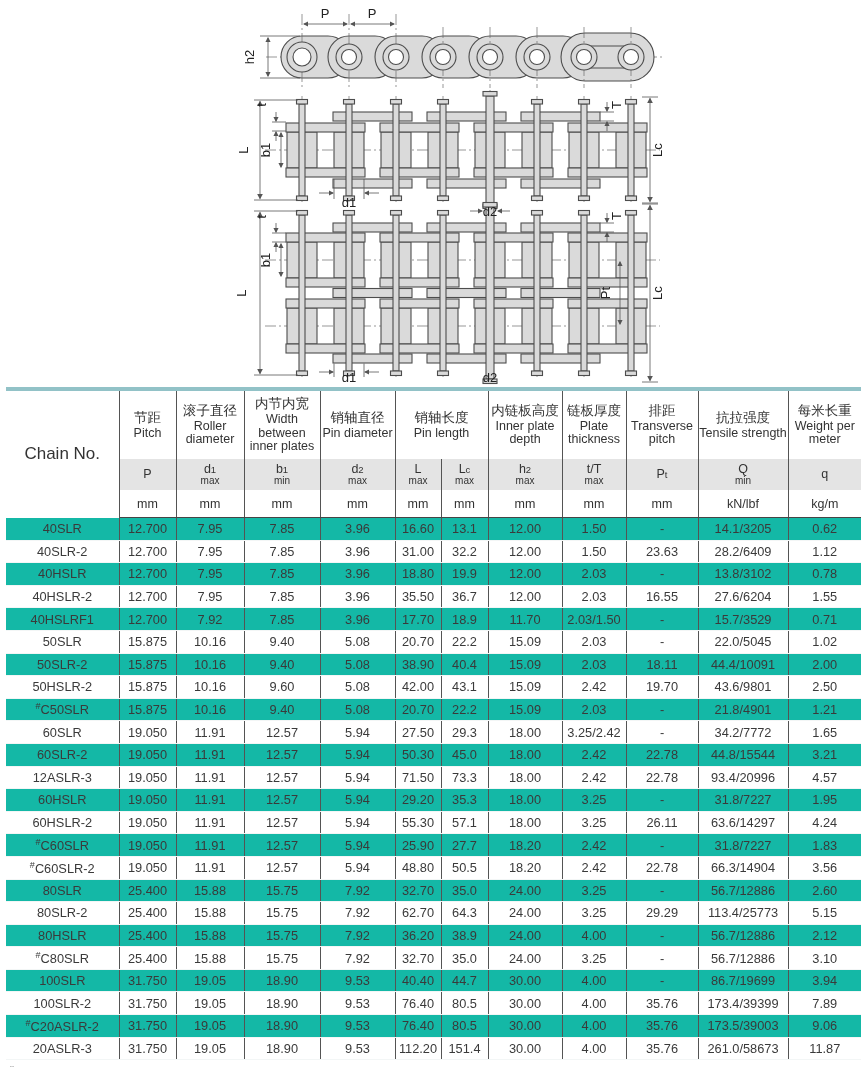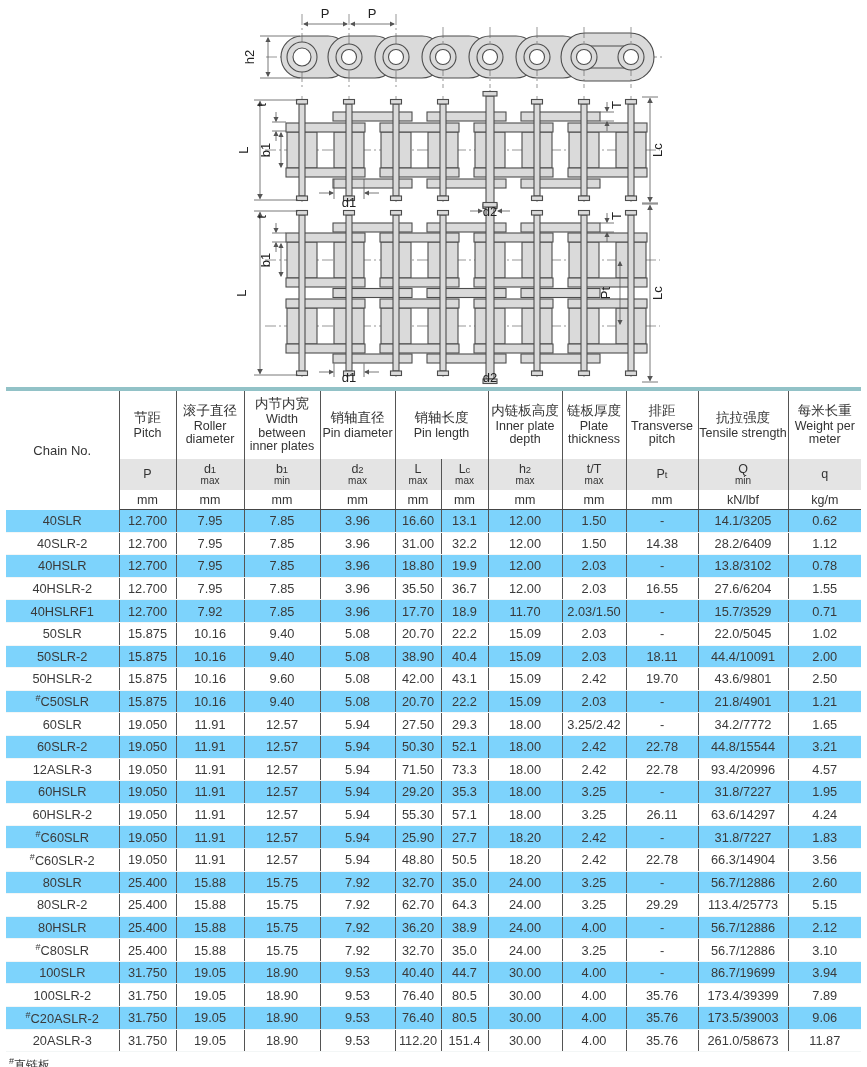--- a/index.html
+++ b/index.html
@@ -16,27 +16,27 @@
 
   table.spec{border-collapse:collapse;table-layout:fixed;width:855px;
     margin:2px 6px 0 6px;border-top:4px solid #92c2c7}
   .spec th,.spec td{border-right:1px solid #545454;text-align:center;vertical-align:middle;
     font-weight:normal;padding:0;white-space:nowrap;overflow:visible}
   .spec th:last-child,.spec td:last-child{border-right:none}
   .hrow1 th{height:68px;background:#fff}
   .hrow1 .zh{font-size:13.5px;line-height:1.25;white-space:nowrap}
   .hrow1 .en{font-size:12.5px;line-height:1.1;white-space:normal}
   .hrow2 td{height:31px;background:#e4e4e4;font-size:12.5px;line-height:1.05}
-  .hrow3 td{height:19px;font-size:12.5px;border-bottom:1.6px solid #454545}
-  .chainno{background:#fff;font-size:13px}
+  .hrow3 td{height:27px;font-size:12.5px;border-bottom:1.6px solid #454545}
+  .chainno{background:#fff;font-size:17px}
   .ssub{font-size:9.5px}
   .qual{font-size:10px}
   .qual:empty{display:none}
   tbody td{height:21.6px;font-size:12.8px;color:#3a3a3a;border-bottom:1px solid #f3f6f6}
-  tbody tr.stripe{background:#7dd3fc}
+  tbody tr.stripe{background:#14b8a6}
   tbody td sup,.fnotes sup{font-size:9px}
   .fnotes{margin:4px 0 0 9px;font-size:12px;line-height:1.3;color:#333}
 </style>
 </head>
 <body>
 
 <div class="diagrams">
 <svg id="diag" width="867" height="385" viewBox="0 0 867 385">
   <defs>
     <marker id="ar" viewBox="0 0 10 10" refX="8" refY="5" markerWidth="7" markerHeight="7" orient="auto-start-reverse">
@@ -389,21 +389,21 @@
       <tr>
         <td>40SLR-2</td>
         <td>12.700</td>
         <td>7.95</td>
         <td>7.85</td>
         <td>3.96</td>
         <td>31.00</td>
         <td>32.2</td>
         <td>12.00</td>
         <td>1.50</td>
-        <td>14.38</td>
+        <td>23.63</td>
         <td>28.2/6409</td>
         <td>1.12</td>
       </tr>
       <tr class="stripe">
         <td>40HSLR</td>
         <td>12.700</td>
         <td>7.95</td>
         <td>7.85</td>
         <td>3.96</td>
         <td>18.80</td>
@@ -512,21 +512,21 @@
         <td>34.2/7772</td>
         <td>1.65</td>
       </tr>
       <tr class="stripe">
         <td>60SLR-2</td>
         <td>19.050</td>
         <td>11.91</td>
         <td>12.57</td>
         <td>5.94</td>
         <td>50.30</td>
-        <td>52.1</td>
+        <td>45.0</td>
         <td>18.00</td>
         <td>2.42</td>
         <td>22.78</td>
         <td>44.8/15544</td>
         <td>3.21</td>
       </tr>
       <tr>
         <td>12ASLR-3</td>
         <td>19.050</td>
         <td>11.91</td>

